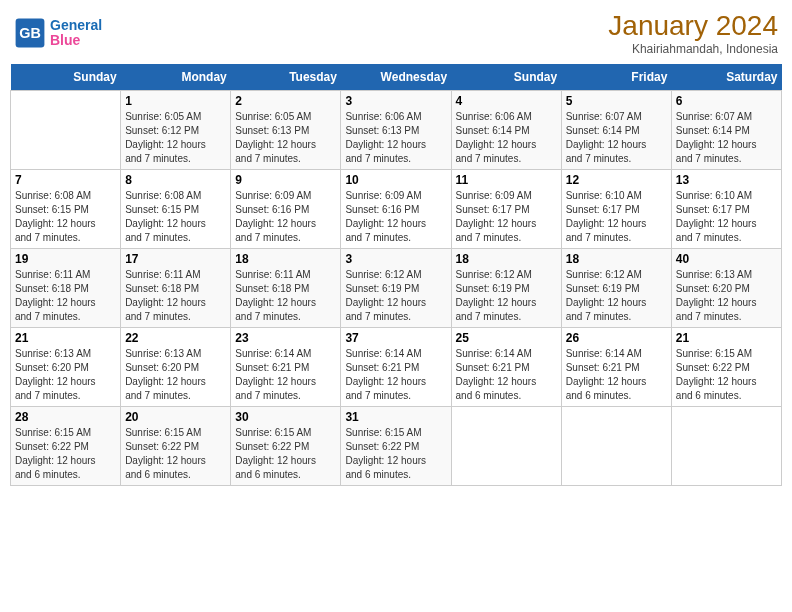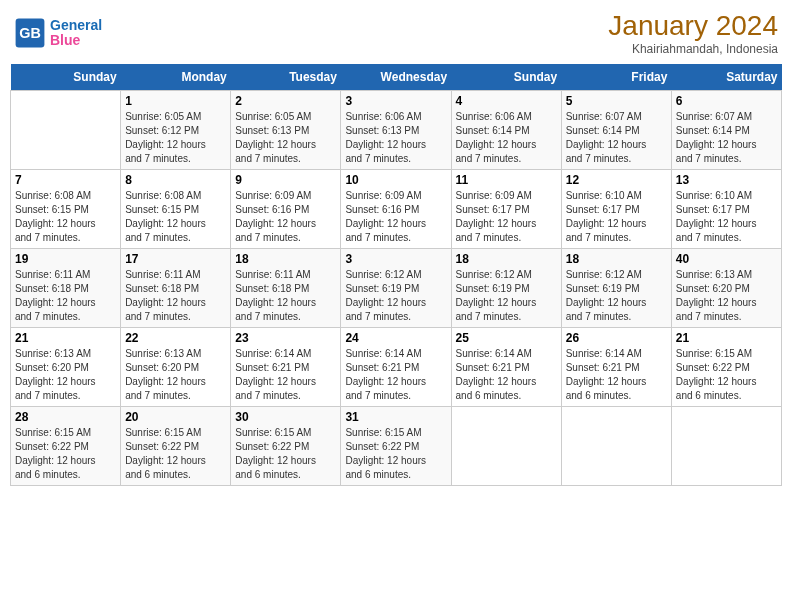--- a/index.html
+++ b/index.html
@@ -288,21 +288,21 @@
 and 7 minutes.</div>
         </td>
         <td>
           <div class="day-num">23</div>
           <div class="day-info" style="white-space: pre-line;">Sunrise: 6:14 AM
 Sunset: 6:21 PM
 Daylight: 12 hours
 and 7 minutes.</div>
         </td>
         <td>
-          <div class="day-num">24</div>
+          <div class="day-num">37</div>
           <div class="day-info" style="white-space: pre-line;">Sunrise: 6:14 AM
 Sunset: 6:21 PM
 Daylight: 12 hours
 and 7 minutes.</div>
         </td>
         <td>
           <div class="day-num">25</div>
           <div class="day-info" style="white-space: pre-line;">Sunrise: 6:14 AM
 Sunset: 6:21 PM
 Daylight: 12 hours

